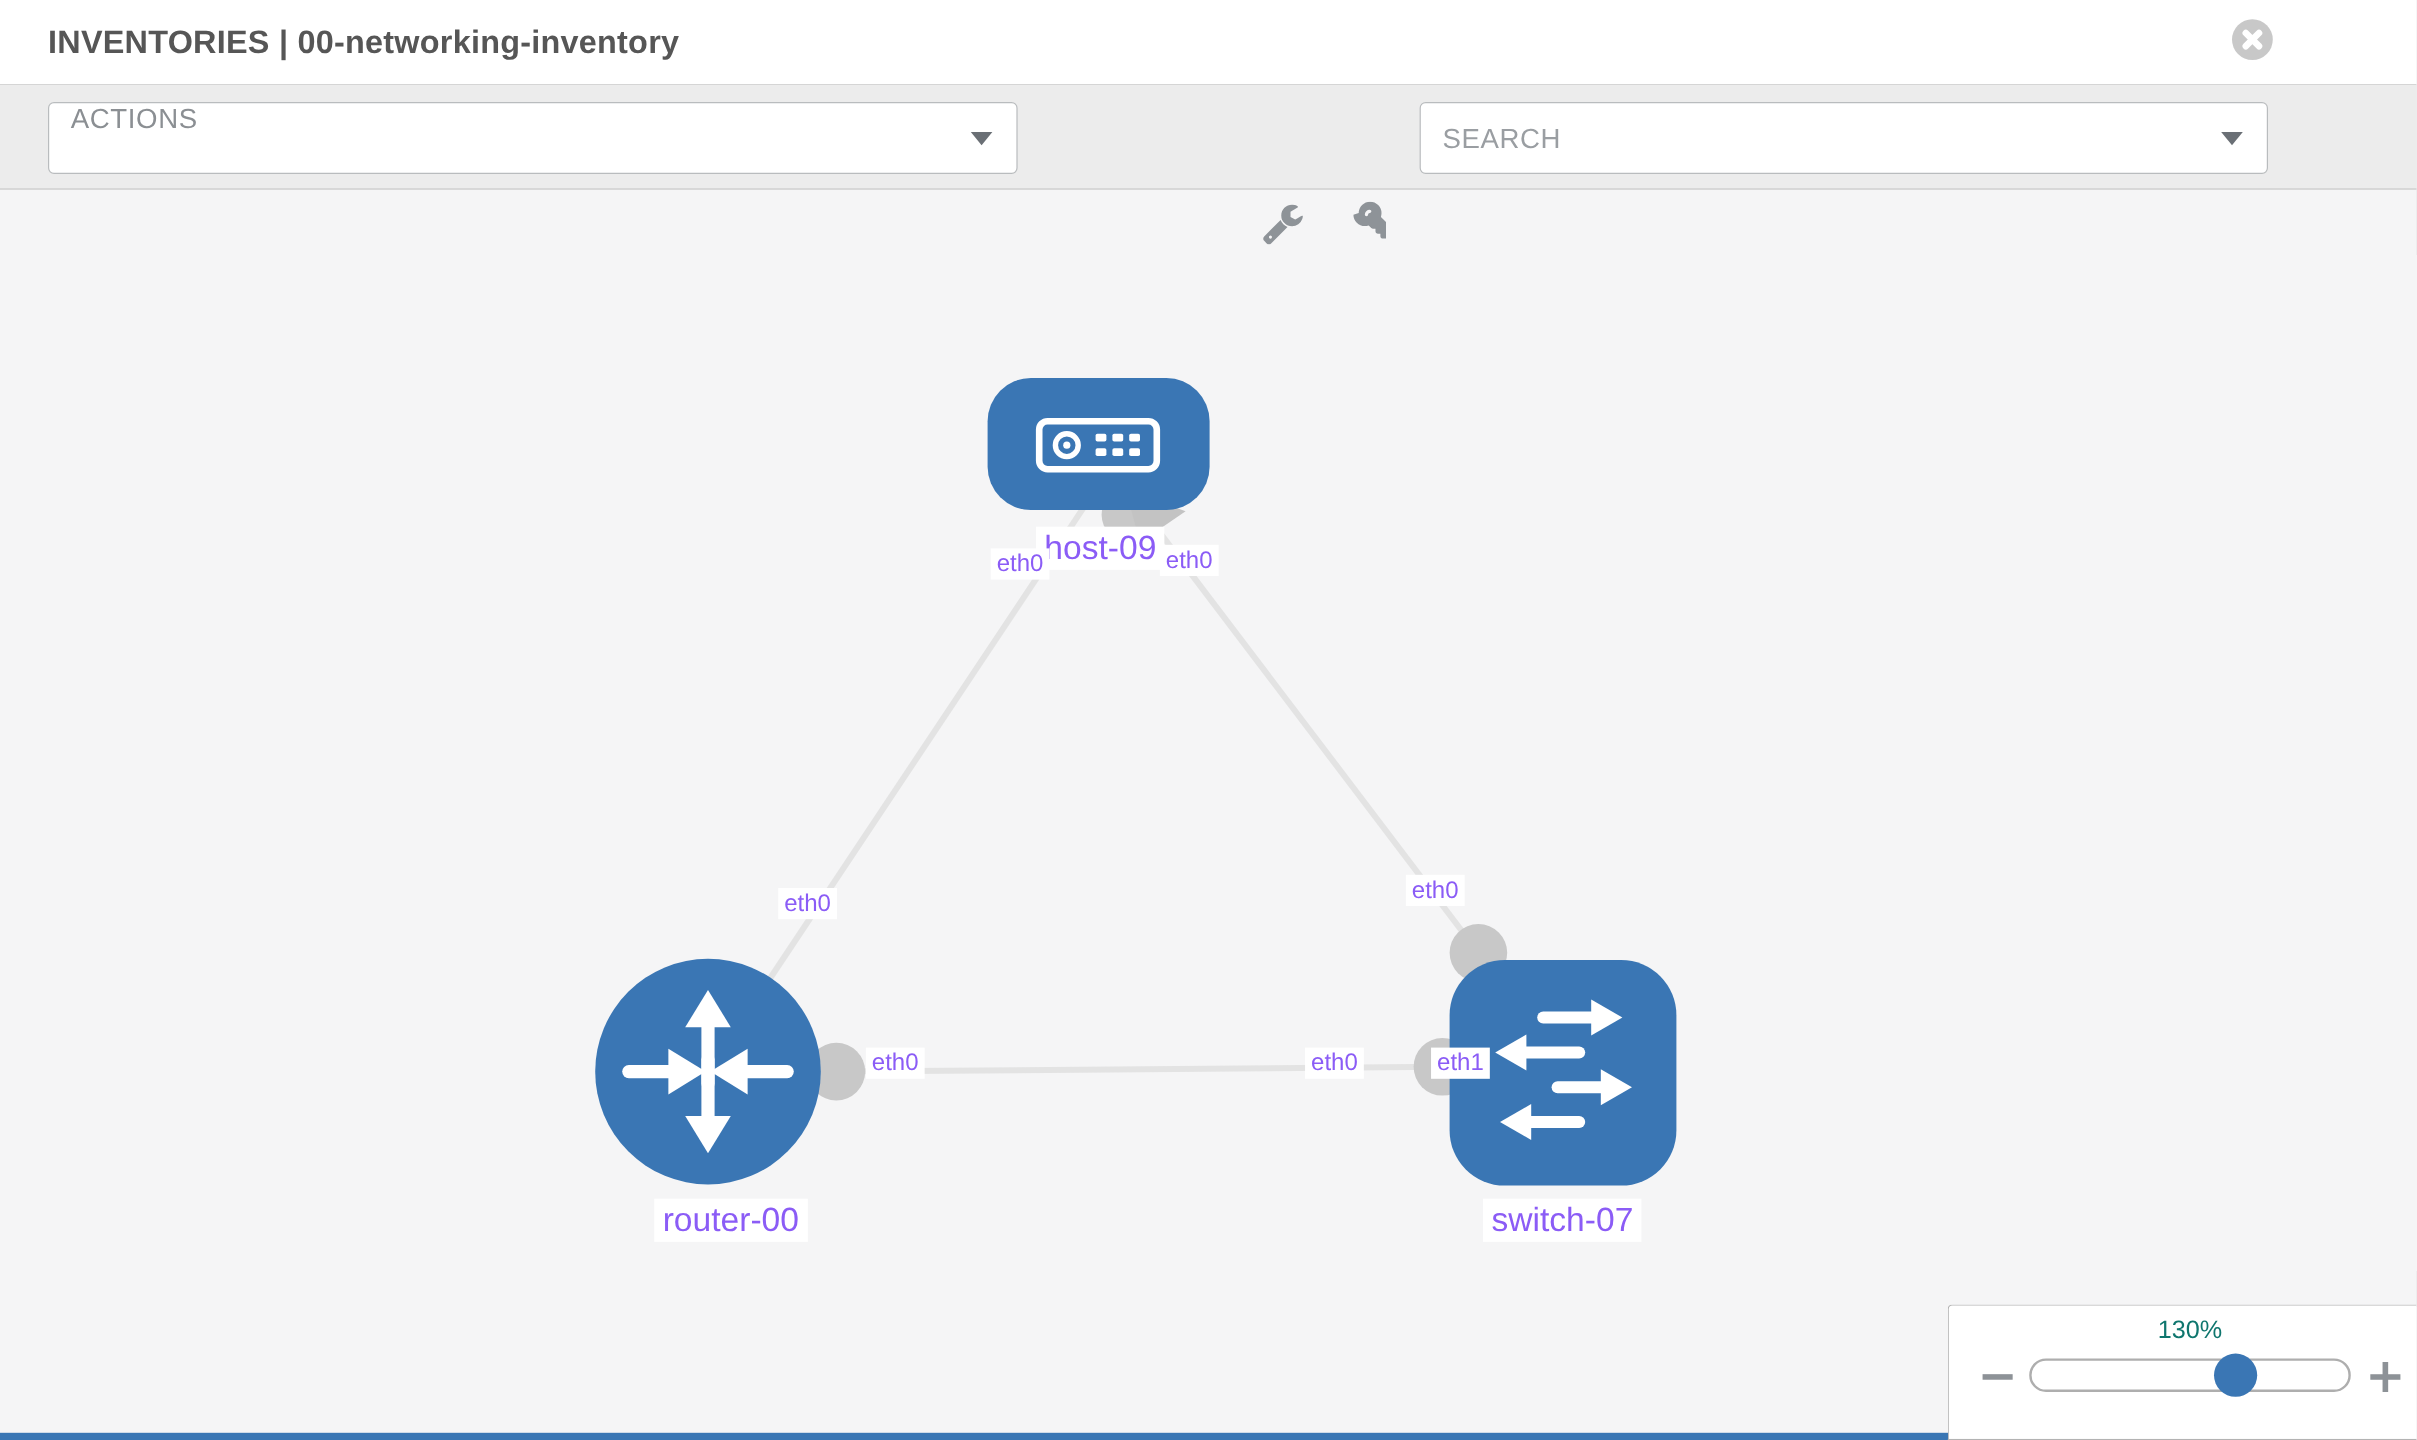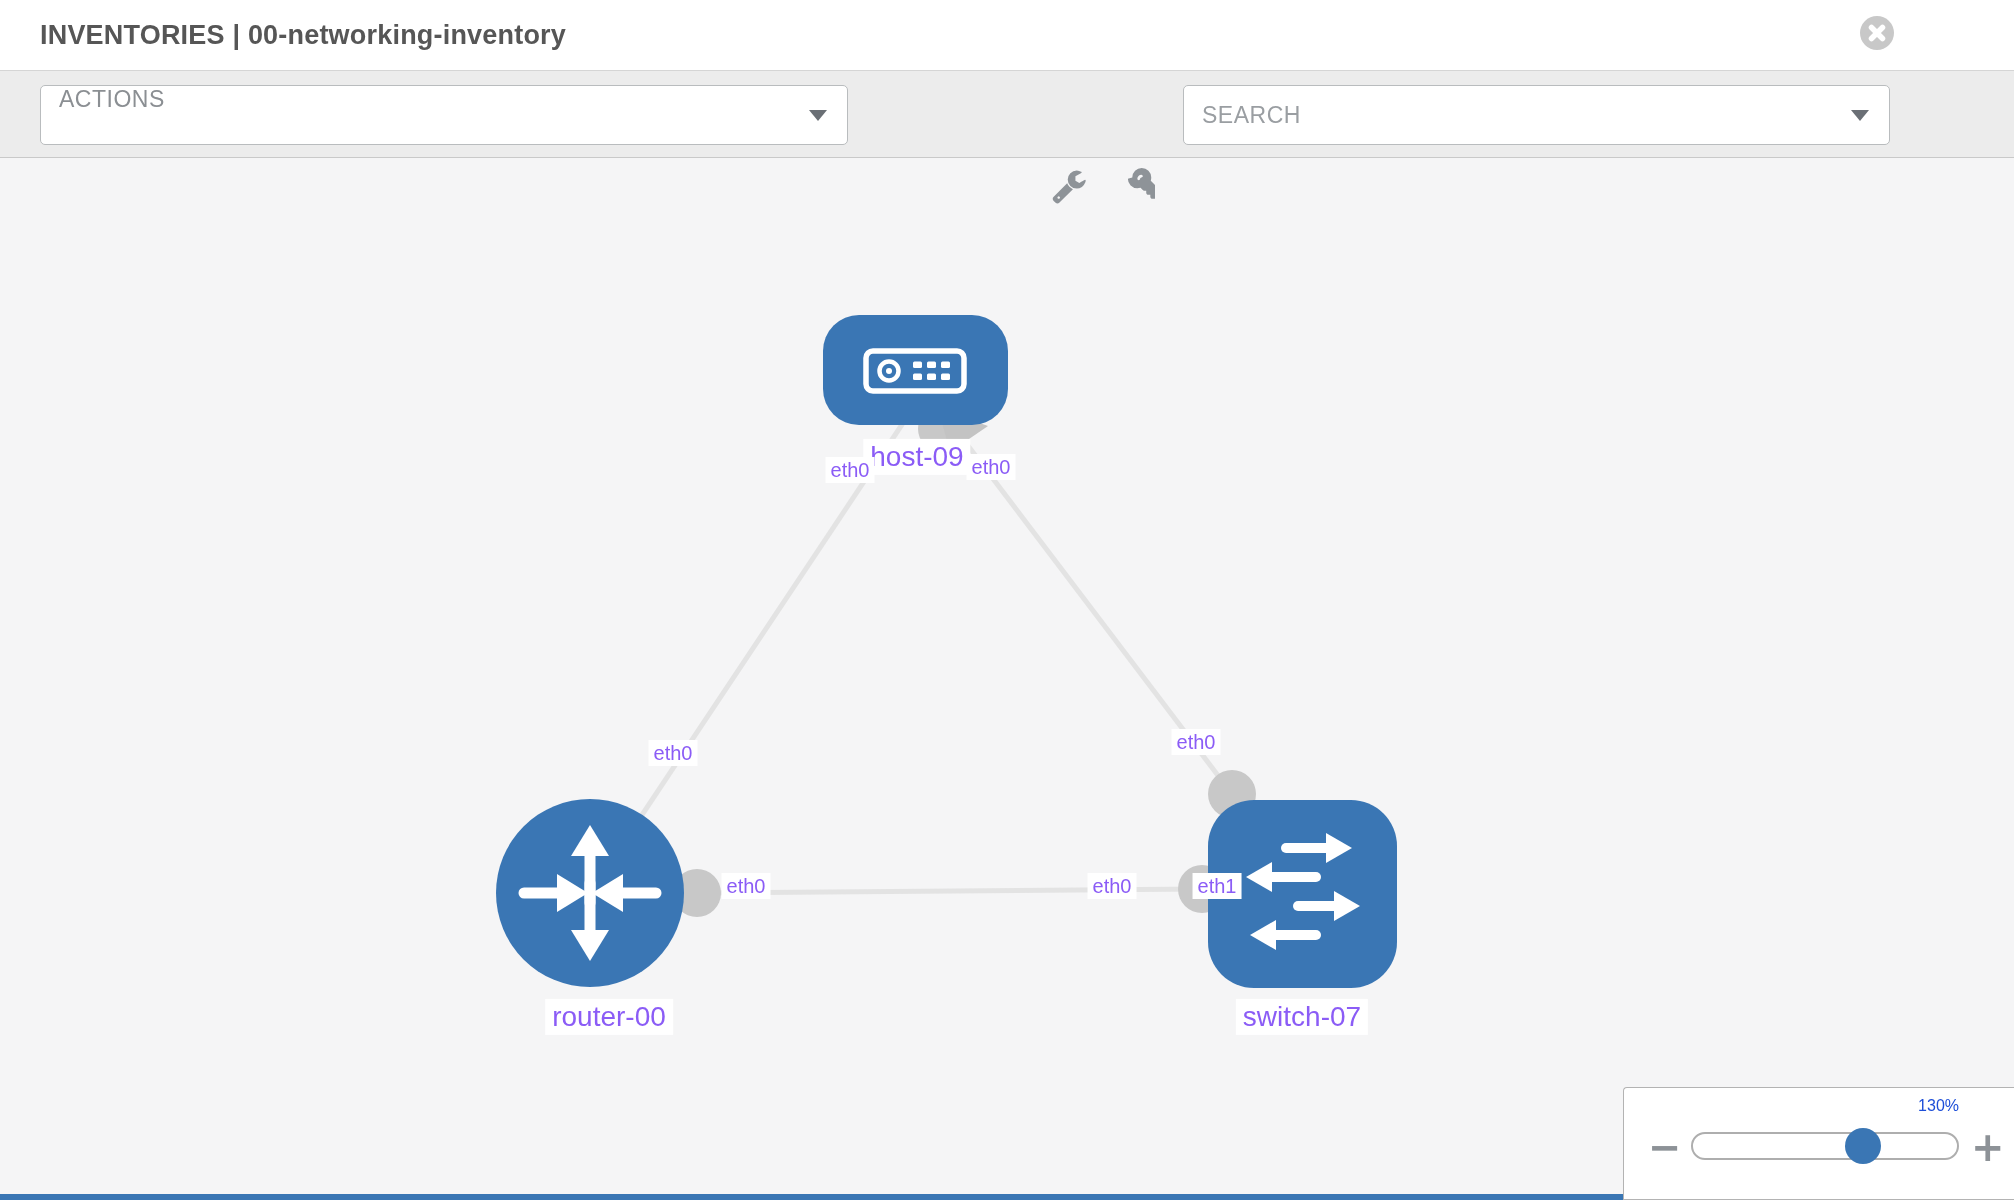--- a/index.html
+++ b/index.html
@@ -56,22 +56,22 @@
   .elabel{font-size:20px;padding:1px 5px;line-height:1.2;}
   .elabel.under{z-index:2;}
   .elabel.over{z-index:3;}
   
   .zoom-panel{
     position:absolute;left:1623px;top:1087px;width:391px;height:113px;
     background:#ffffff;border:1px solid #b3b3b3;border-right:none;
     border-radius:4px 0 0 0;box-sizing:border-box;z-index:6;
   }
   .zoom-level{
-    position:absolute;left:67px;top:9px;width:268px;text-align:right;
-    font-size:16px;color:#1d4ed8;
+    position:absolute;left:67px;top:9px;width:268px;text-align:center;
+    font-size:21px;color:#0f766e;
   }
   .zoom-row{position:absolute;left:0;top:40px;width:391px;height:40px;}
   .zoom-btn{
     position:absolute;top:0;height:40px;line-height:38px;font-size:40px;font-weight:bold;
     color:#8d9297;cursor:pointer;user-select:none;
     font-family:"DejaVu Sans",sans-serif;
   }
   .zoom-out{left:24px;}
   .zoom-in{left:347px;}
   .slider-track{

